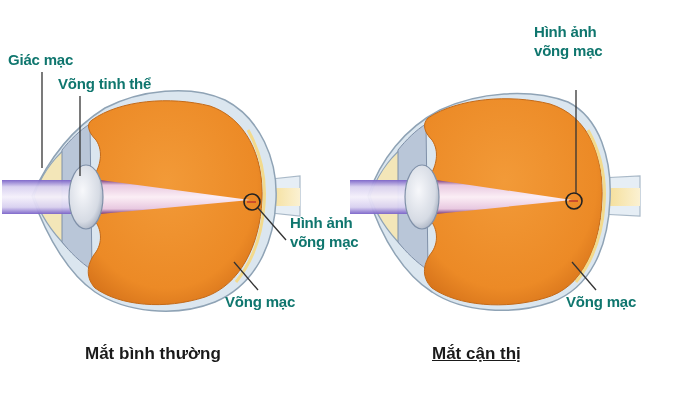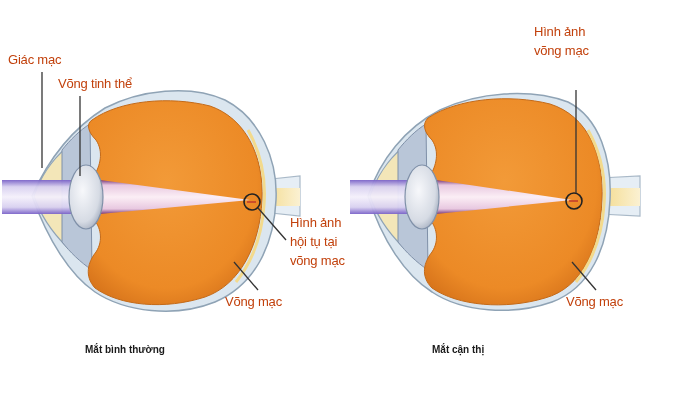--- a/index.html
+++ b/index.html
@@ -1,18 +1,18 @@
 <!DOCTYPE html>
 <html><head>
 <meta charset="utf-8">
 <style>
   html,body{margin:0;padding:0;background:#ffffff;}
   body{width:678px;height:400px;position:relative;overflow:hidden;font-family:"Liberation Sans",sans-serif;}
-  .lbl{position:absolute;color:#c2410c;font-weight:normal;font-size:13px;line-height:19px;white-space:nowrap;letter-spacing:-0.2px;}
-  .cap{position:absolute;color:#1a1a1a;font-weight:bold;font-size:10px;white-space:nowrap;}
+  .lbl{position:absolute;color:#0f766e;font-weight:bold;font-size:15px;line-height:19px;white-space:nowrap;letter-spacing:-0.2px;}
+  .cap{position:absolute;color:#1a1a1a;font-weight:bold;font-size:17px;white-space:nowrap;}
   svg.art{position:absolute;left:0;top:0;}
 </style>
 </head>
 <body>
 
 <svg class="art" width="678" height="400" viewBox="0 0 678 400">
   <defs>
     <radialGradient id="vit" cx="45%" cy="40%" r="65%">
       <stop offset="0%" stop-color="#f29a38"></stop>
       <stop offset="80%" stop-color="#ec8a26"></stop>
@@ -99,24 +99,23 @@
 
     <line x1="576" y1="90" x2="576" y2="193" stroke="#333" stroke-width="1.3"></line>
     <line x1="572" y1="262" x2="596" y2="290" stroke="#333" stroke-width="1.3"></line>
   </g>
 </svg>
 
 <div class="lbl" style="left:8px;top:50px;">Giác mạc</div>
 <div class="lbl" style="left:58px;top:74px;">Võng tinh thể</div>
 <div class="lbl" style="left:290px;top:213px;">
   <div>Hình ảnh</div>
-  <div>hội tụ tại</div>
   <div>võng mạc</div>
 </div>
 <div class="lbl" style="left:225px;top:292px;">Võng mạc</div>
 <div class="cap" style="left:85px;top:344px;">Mắt bình thường</div>
 
 <div class="lbl" style="left:534px;top:22px;">
   <div>Hình ảnh</div>
   <div>võng mạc</div>
 </div>
 <div class="lbl" style="left:566px;top:292px;">Võng mạc</div>
-<div class="cap" style="left:432px;top:344px;">Mắt cận thị</div>
+<div class="cap" style="left:432px;top:344px;text-decoration:underline;">Mắt cận thị</div>
 
 </body></html>

